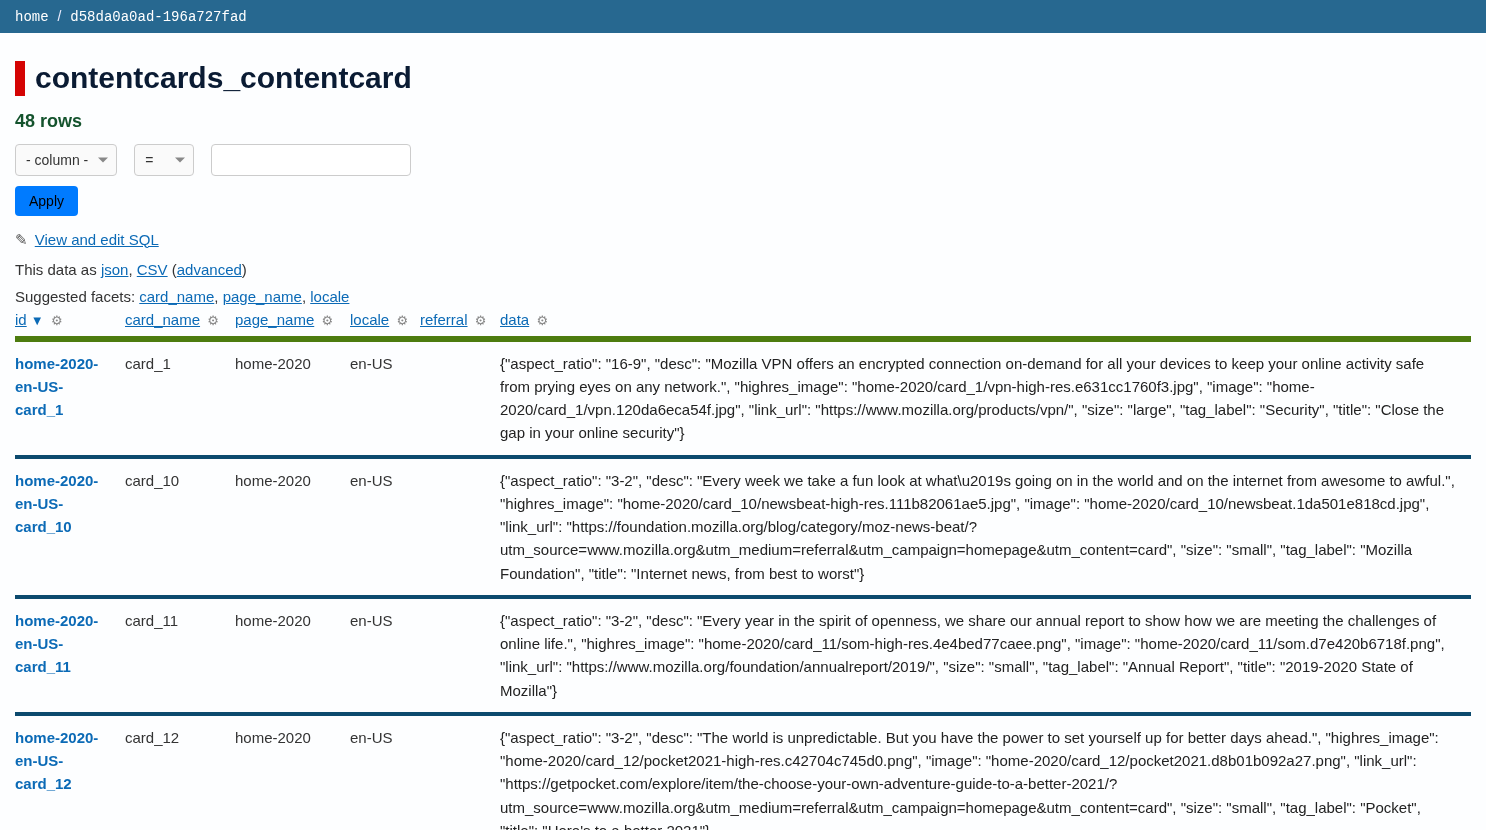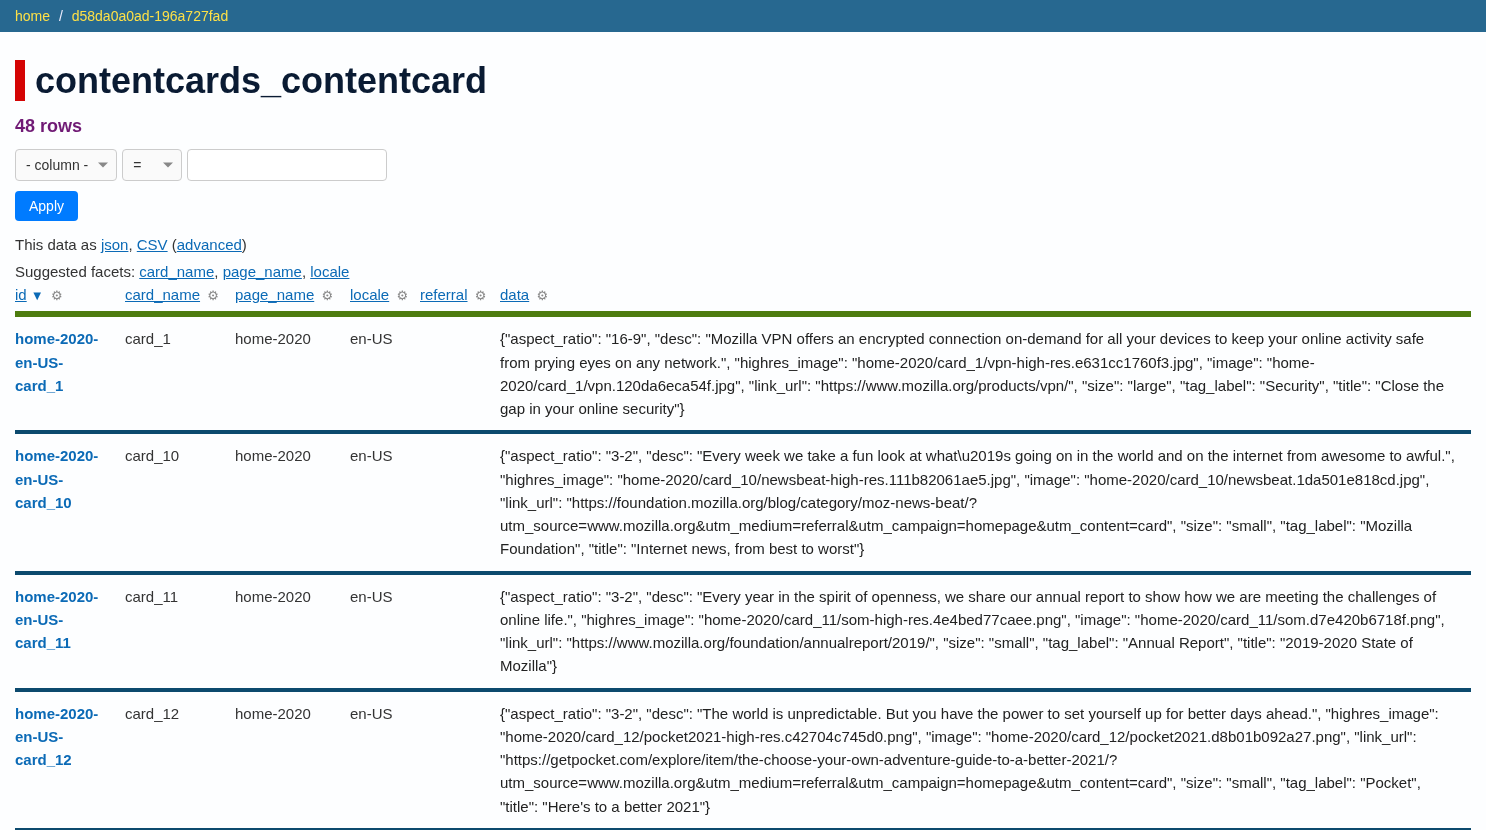--- a/index.html
+++ b/index.html
@@ -1,29 +1,29 @@
 <!DOCTYPE html>
 <html><head>
 <meta charset="utf-8">
 <style>
 * { box-sizing: border-box; margin: 0; padding: 0; }
 body { font-family: "Helvetica Neue", Helvetica, Arial, sans-serif; font-size: 15px; color: #333; background: #fdfeff; }
 a { color: #0b6ab6; text-decoration: underline; cursor: pointer; }
 .crumbs { background: #276890; color: #eef; padding: 8px 15px; font-size: 14px; }
-.crumbs a { color: #fde047; text-decoration: none; }
+.crumbs a { color: #ffffff; text-decoration: none; font-family: Liberation Mono, monospace; }
 .crumbs .sep { margin: 0 5px; }
 .body { padding: 10px 15px 20px 15px; }
-h1 { font-size: 36px; font-weight: 700; color: #0a1b33; margin: 18px 0 15px 0; border-left: 10px solid #d40404; padding-left: 10px; line-height: 1.15; }
-.sub { font-size: 18px; font-weight: 700; color: #701a75; margin-bottom: 12px; }
-.filter-row { display: flex; align-items: center; gap: 5px; margin-bottom: 10px; }
+h1 { font-size: 30px; font-weight: 700; color: #0a1b33; margin: 18px 0 15px 0; border-left: 10px solid #d40404; padding-left: 10px; line-height: 1.15; }
+.sub { font-size: 18px; font-weight: 700; color: #14532d; margin-bottom: 12px; }
+.filter-row { display: flex; align-items: center; gap: 17px; margin-bottom: 10px; }
 .select { position: relative; border: 1px solid #ccc; border-radius: 4px; background: #fafafa; font-size: 14px; height: 32px; display: flex; align-items: center; padding: 0 28px 0 10px; min-width: 100px; cursor: pointer; }
 .select .chev { position: absolute; right: 8px; top: 50%; transform: translateY(-50%); width: 0; height: 0; border-left: 5px solid transparent; border-right: 5px solid transparent; border-top: 5px solid #888; }
 .select.narrow { min-width: 60px; }
 .textin { border: 1px solid #ccc; border-radius: 4px; height: 32px; padding: 0 8px; font-size: 14px; width: 200px; background:#fff; }
-.apply-btn { background: #007bff; color: #ffffff; border: none; padding: 7px 14px; border-radius: 4px; font-size: 14px; cursor: pointer; margin-bottom: 15px; }
+.apply-btn { background: #007bff; color: #000000; border: none; padding: 7px 14px; border-radius: 4px; font-size: 14px; cursor: pointer; margin-bottom: 15px; }
 .sql-link { margin-bottom: 12px; font-size: 15px; }
 .pencil { color: #555; margin-right: 3px; }
 .dataas { margin-bottom: 10px; font-size: 15px; }
 .facets { font-size: 15px; }
 table { border-collapse: collapse; width: 100%; }
 thead th { text-align: left; padding: 6px 10px 8px 0; font-weight: 400; color: #0b6ab6; font-size: 15px; border-bottom: 6px solid #4d7c0f; vertical-align: bottom; }
 thead th a { text-decoration: underline; }
 .gear { display:inline-block; color:#888; font-size:13px; margin-left:3px; cursor:pointer; text-decoration:none; }
 tbody td { padding: 10px 14px 10px 0; vertical-align: top; border-bottom: 4px solid #0c4a6e; font-size: 15px; line-height: 1.55; }
 tbody td.idcell a { font-weight: 700; color: #0b6ab6; text-decoration: none; }
@@ -56,20 +56,24 @@
     </div>
     <div class="select narrow">
       <span>=</span>
       <span class="chev"></span>
     </div>
     <input class="textin" type="text" style="">
   </div>
 
   <button class="apply-btn">Apply</button>
 
+  <div class="sql-link">
+    <span class="pencil">✎</span>
+    <a>View and edit SQL</a>
+  </div>
 
   <div class="dataas">
     <span>This data as </span><a>json</a><span>, </span><a>CSV</a><span> (</span><a>advanced</a><span>)</span>
   </div>
 
   <div class="facets">
     <span>Suggested facets: </span><a>card_name</a><span>, </span><a>page_name</a><span>, </span><a>locale</a>
   </div>
 
   <table>

